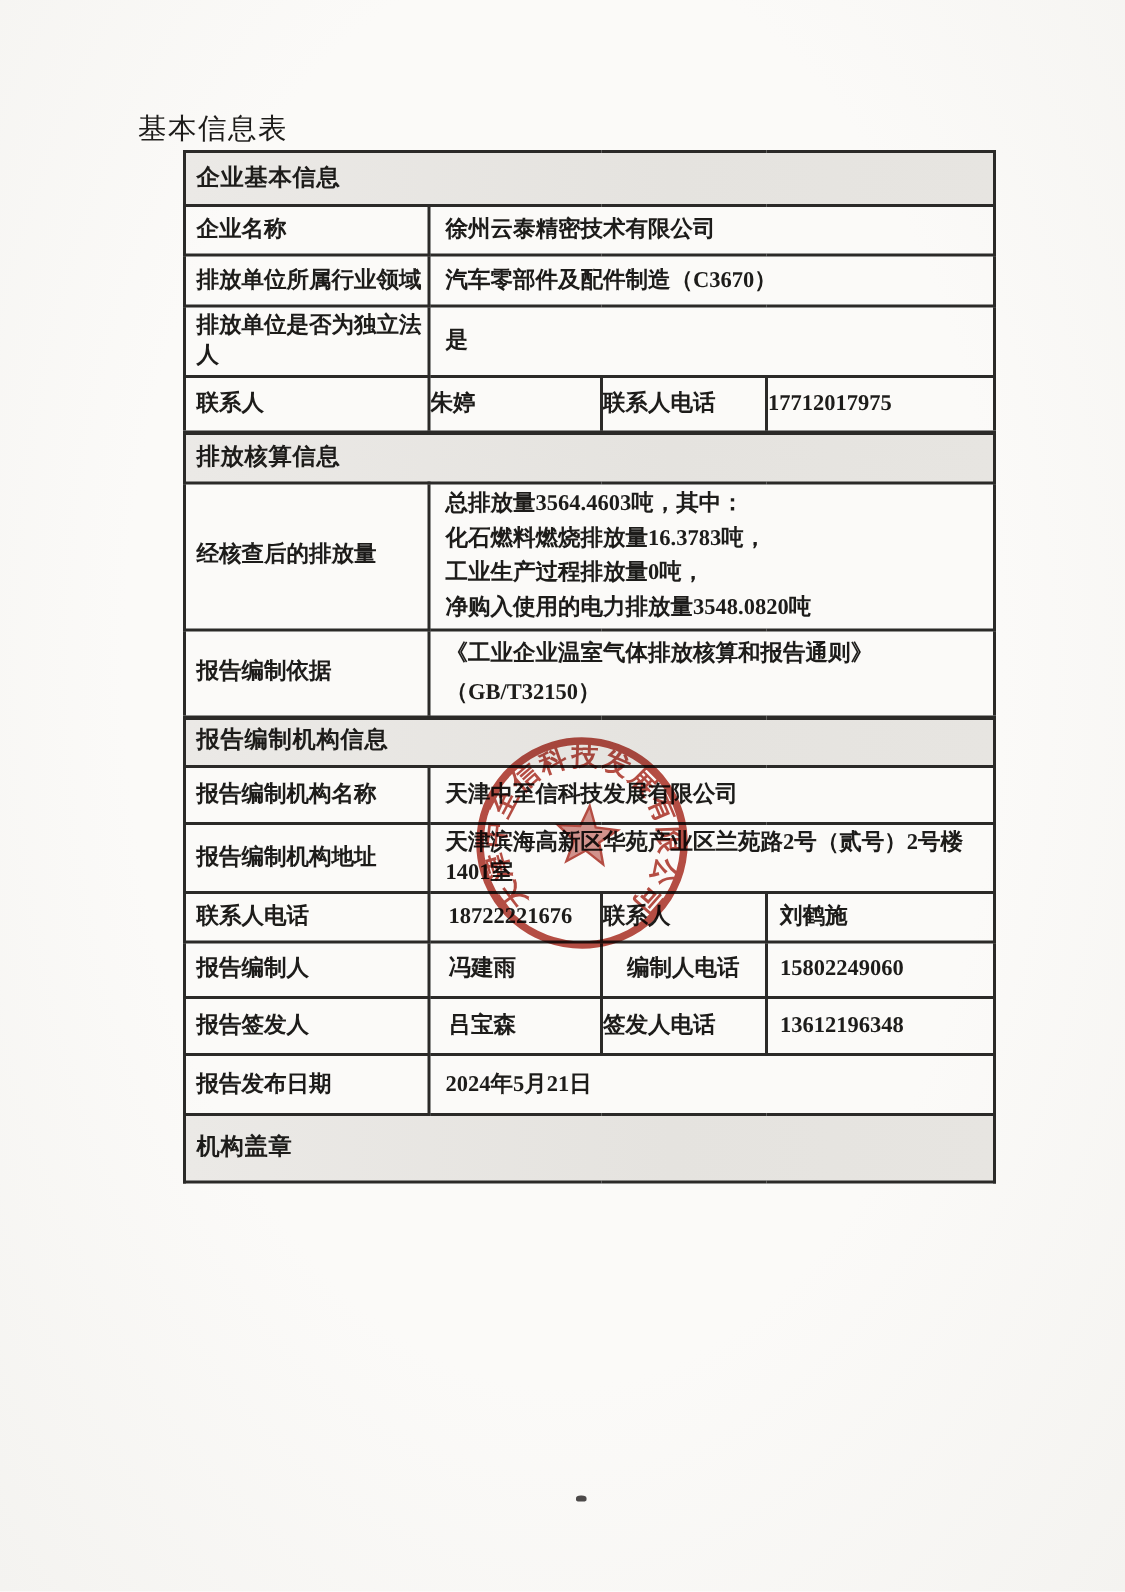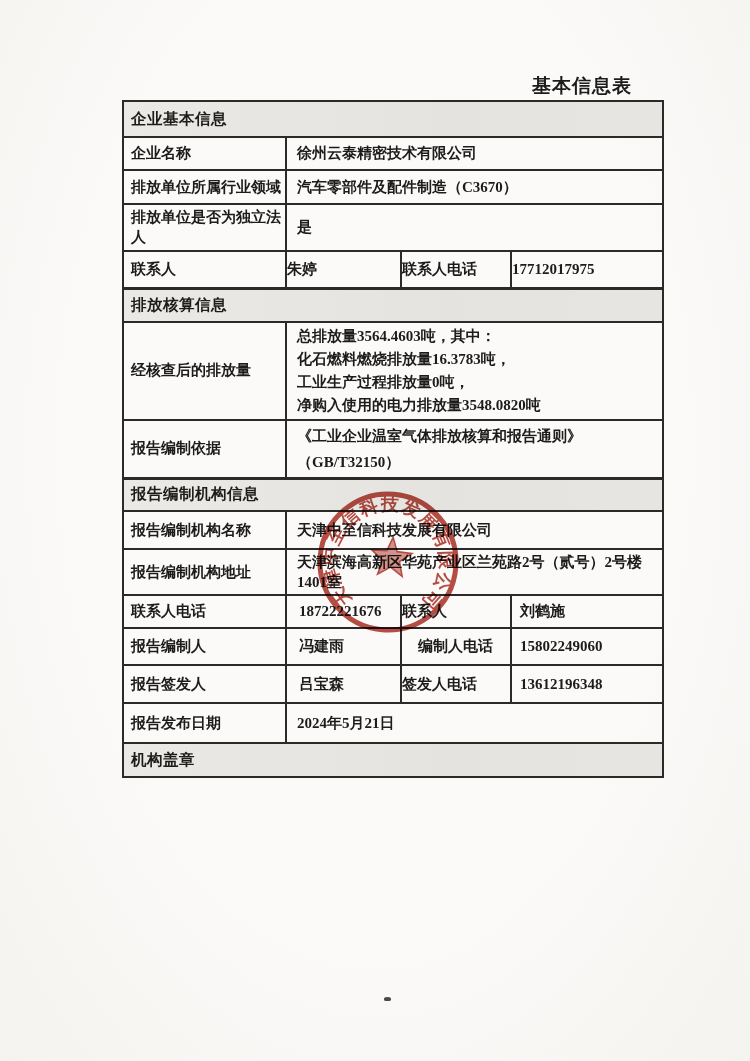--- a/index.html
+++ b/index.html
@@ -4,21 +4,21 @@
 <style>
   html,body{margin:0;padding:0}
   body{
     width:750px;height:1061px;position:relative;overflow:hidden;
     background:radial-gradient(ellipse at 50% 42%, #fbfaf8 55%, #f4f3f0 100%);
     font-family:"Liberation Serif","DejaVu Serif",serif;
     color:#1d1c1a;
   }
   .page-title{
     position:absolute;top:73px;left:92px;width:540px;
-    text-align:right;font-size:19px;font-weight:700;letter-spacing:1px;
+    text-align:left;font-size:19px;font-weight:400;letter-spacing:1px;
   }
   table.doc{
     position:absolute;top:100px;left:122px;width:540px;
     border-collapse:collapse;table-layout:fixed;
   }
   td{
     border:2px solid #2b2a28;
     font-size:15px;font-weight:600;
     padding:0;vertical-align:middle;overflow:hidden;
     line-height:1.35;
@@ -32,21 +32,21 @@
   td.val{padding:2px 6px 2px 10px;white-space:pre-line}
   td.c{text-align:left}
   td.pb{padding-left:12px}
   td.pd{padding-left:8px}
   .lh23{line-height:23px}
   .lh26{line-height:26px}
   .lh20{line-height:20px}
   tr.h36{height:36px} tr.h33{height:33px} tr.h34{height:34px}
   tr.h47{height:43px} tr.h38{height:38px} tr.h95{height:95px}
   tr.h57{height:57px} tr.h44{height:44px} tr.h37{height:37px}
-  tr.h40{height:40px} tr.h45{height:34px}
+  tr.h40{height:40px} tr.h45{height:45px}
   .stamp{
     position:absolute;left:306px;top:480px;width:164px;height:164px;
     mix-blend-mode:multiply;opacity:.85;pointer-events:none;
     transform:rotate(5deg);
   }
   .stamp text{
     font-family:"Liberation Serif","DejaVu Serif",serif;
     font-weight:700;font-size:18px;fill:#ab2f24;
   }
   .artifact{

